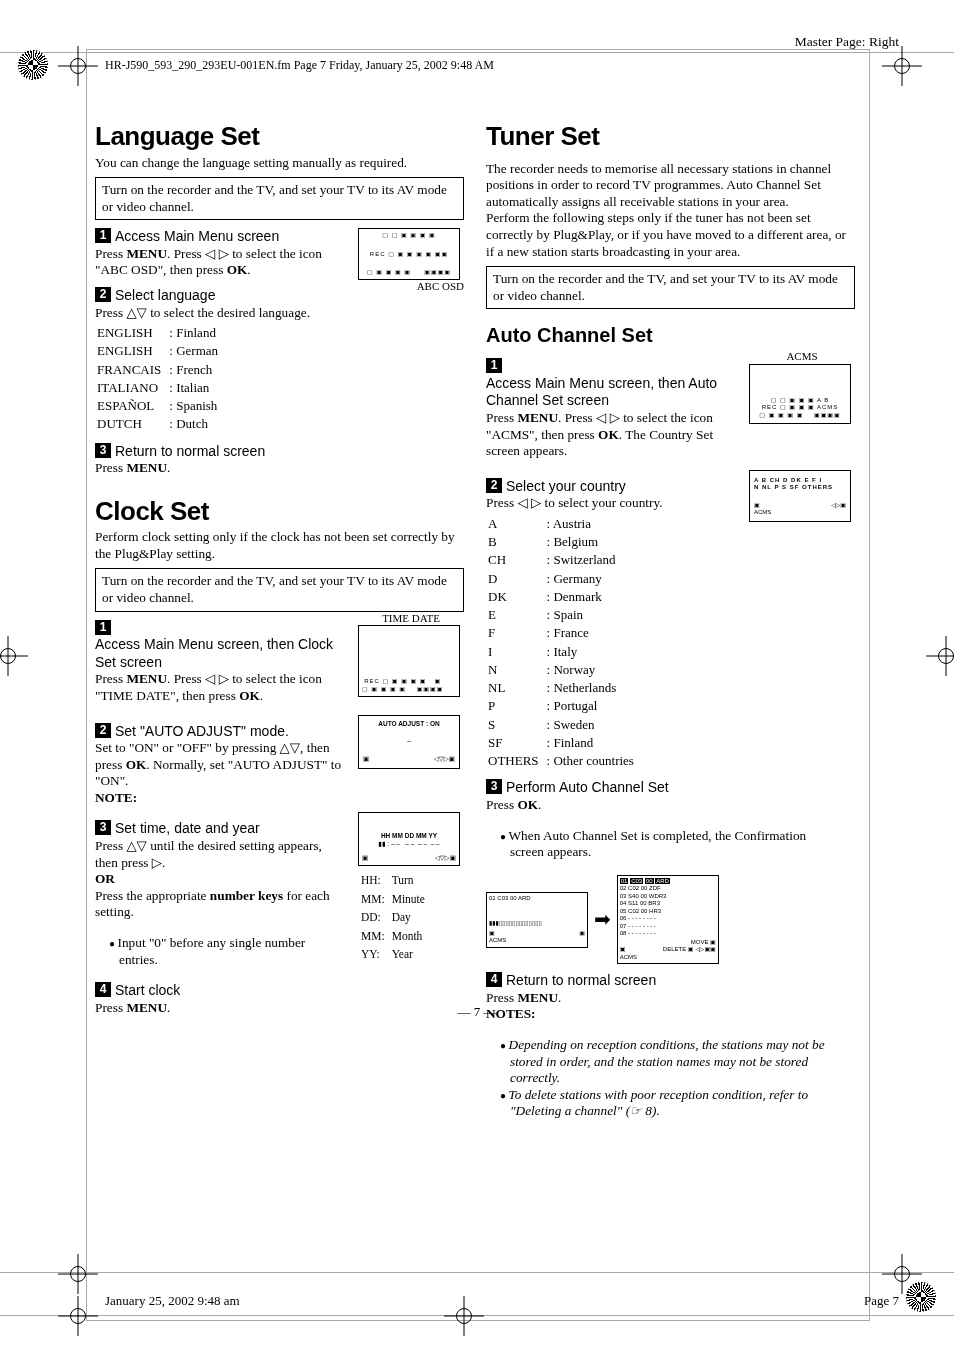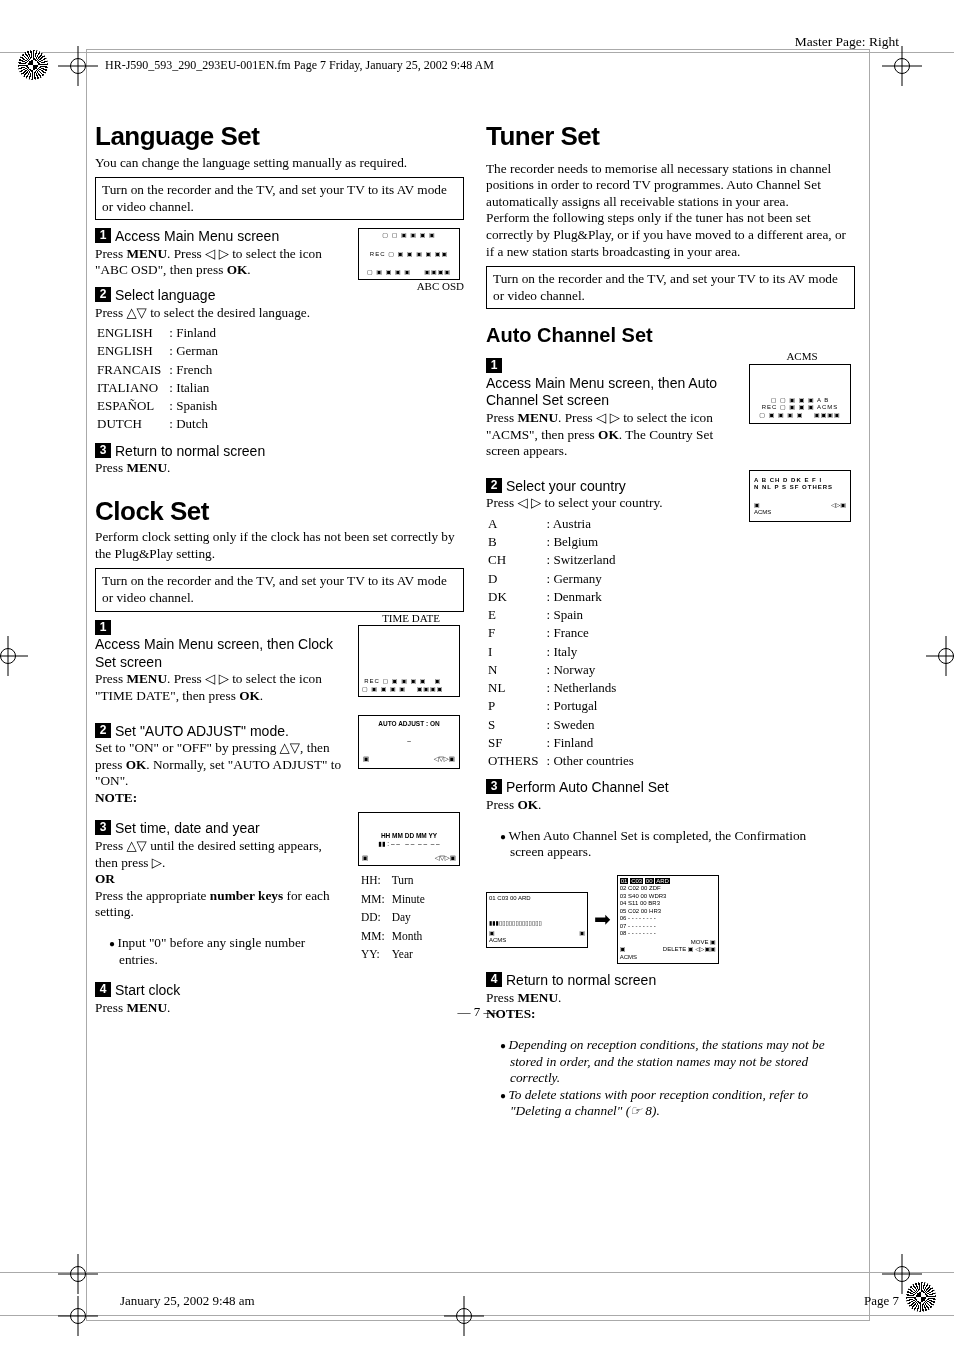--- a/index.html
+++ b/index.html
@@ -24,21 +24,21 @@
   .num { display:inline-block; width:16px; height:15px; background:#000; color:#fff; font-family:Arial,sans-serif; font-weight:700; font-size:12px; text-align:center; line-height:15px; vertical-align:top; margin-right:4px;}
   .box { border:1px solid #000; padding:4px 6px; margin-top:6px;}
   .note { font-weight:700;}
   .italic { font-style:italic;}
   table.langs { font-size:13px; margin-top:2px;}
   table.langs td { padding:0 6px 0 0; vertical-align:top;}
   .figlabel { font-size:11px; text-align:center;}
   .legend { font-size:11.5px;}
   .legend td { padding-right:4px;}
   .pagefoot { position:absolute; left:0; right:0; text-align:center; top:1004px; font-size:13px;}
-  .foot { position:absolute; bottom:42px; left:120px; right:55px; font-size:13px; display:flex; justify-content:space-between;}
+  .foot { position:absolute; bottom:42px; left:105px; right:55px; font-size:13px; display:flex; justify-content:space-between;}
   .crosshair { position:absolute; width:40px; height:40px;}
   .crosshair::before, .crosshair::after { content:""; position:absolute; background:#000;}
   .crosshair::before { left:50%; top:0; width:1px; height:100%; transform:translateX(-0.5px);}
   .crosshair::after { top:50%; left:0; height:1px; width:100%; transform:translateY(-0.5px);}
   .crosshair .c { position:absolute; left:50%; top:50%; width:14px; height:14px; border:1px solid #000; border-radius:50%; transform:translate(-50%,-50%);}
   .sunburst { position:absolute; width:30px; height:30px; border-radius:50%; background:
     repeating-conic-gradient(#000 0 6deg, #fff 6deg 12deg);}
   .cutline { position:absolute; border-top:1px solid #aaa;}
   .cutrect { position:absolute; border:1px solid #aaa;}
   .tright { display:flex; gap:10px;}

